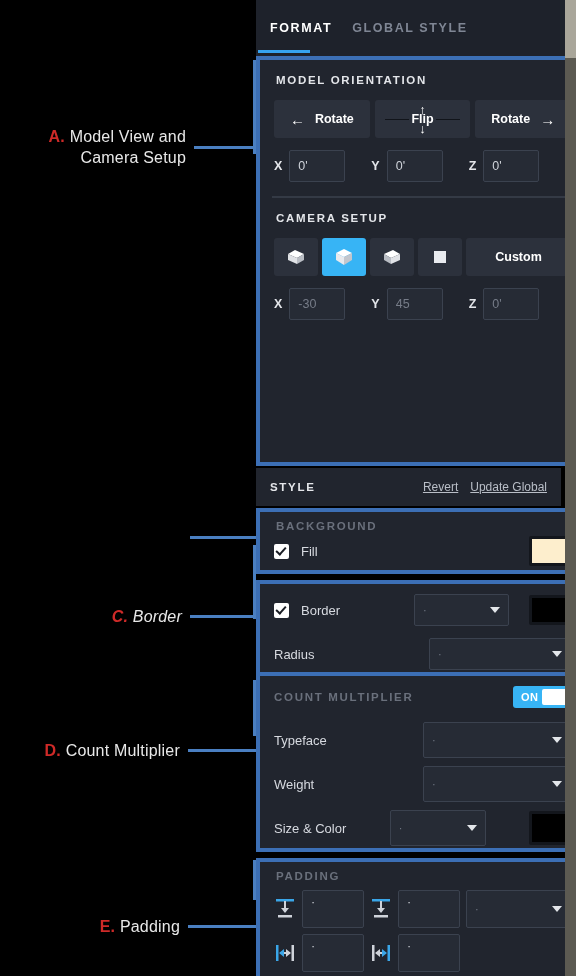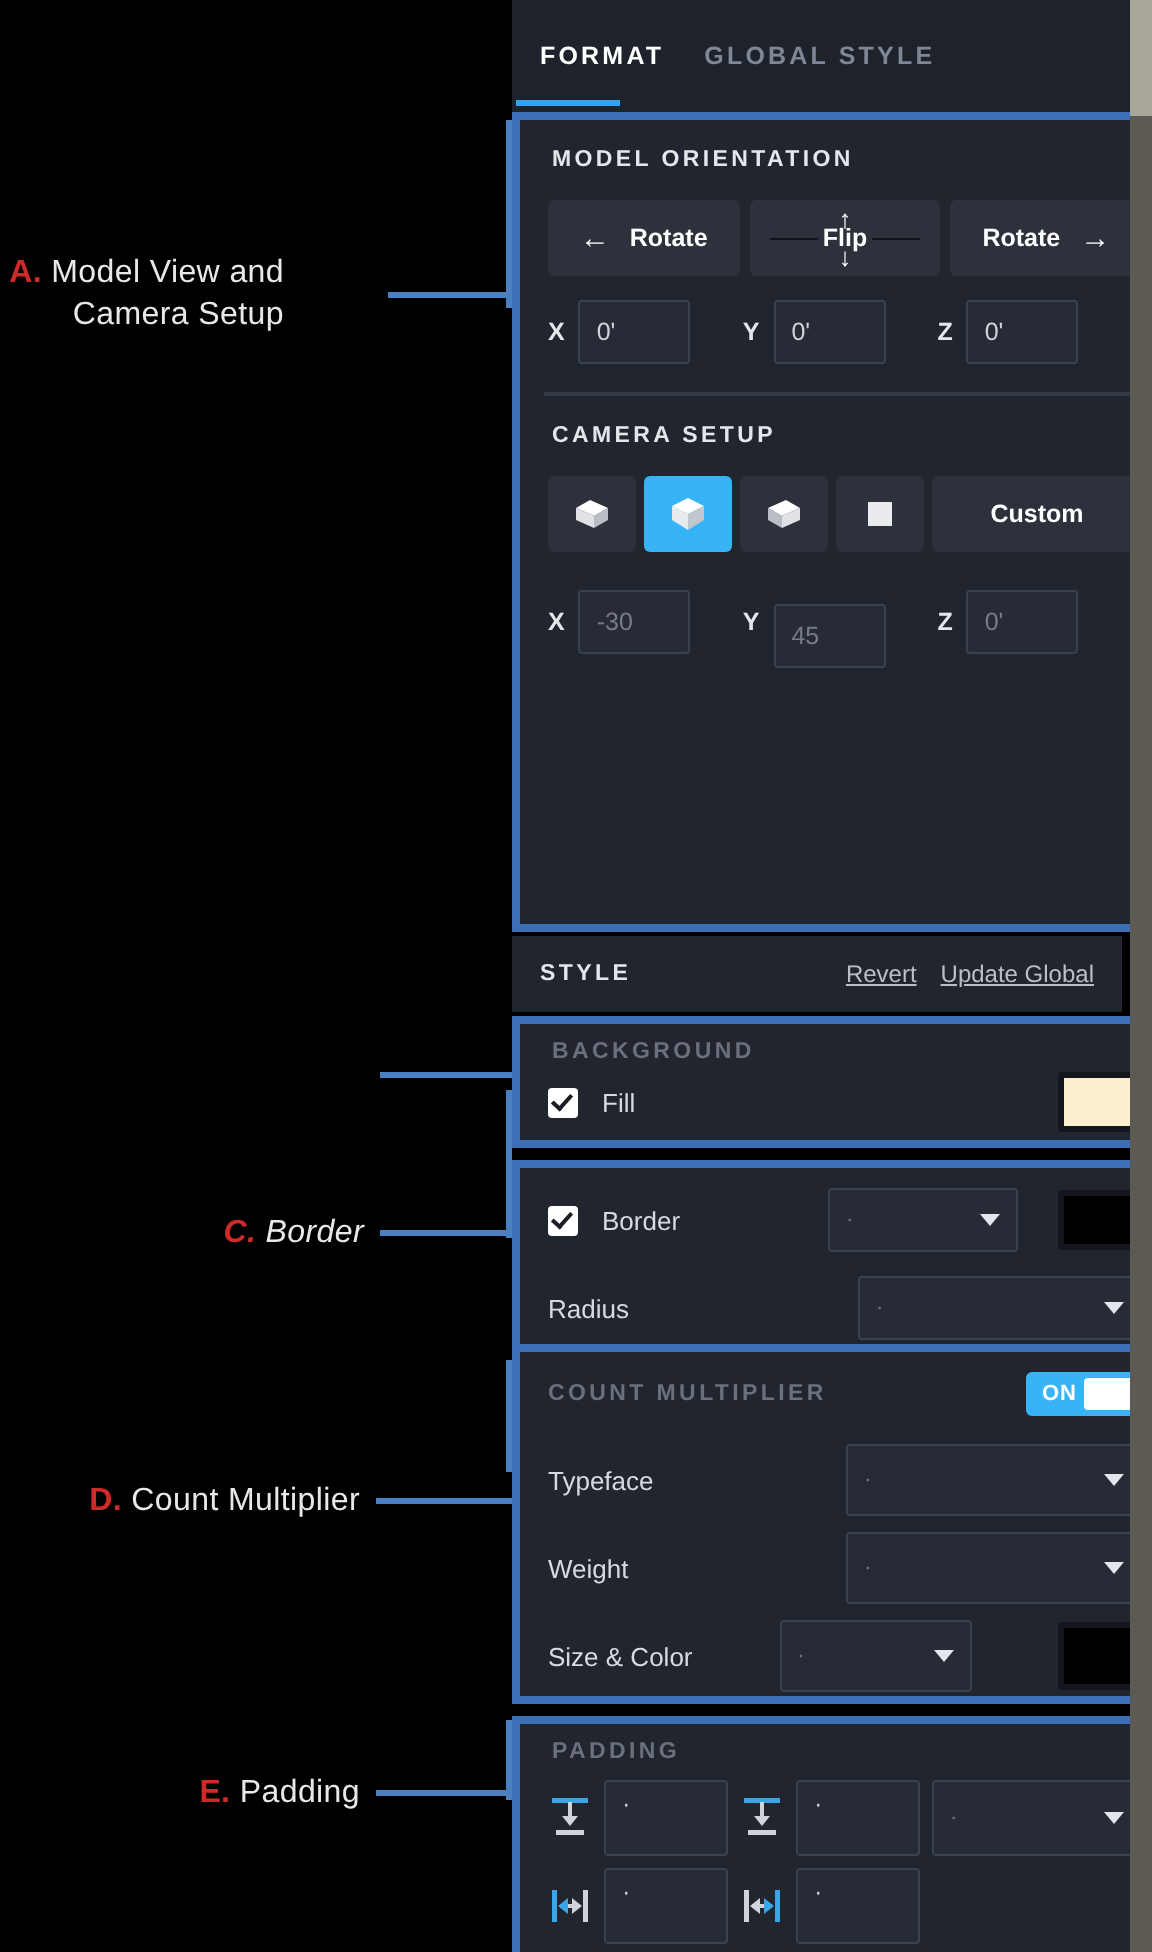--- a/index.html
+++ b/index.html
@@ -299,41 +299,41 @@
     position: absolute; right: 0; top: 0;
     width: 11px; height: 58px;
     background: #a9a69a;
   }
 </style>
 </head>
 <body>
 
 <div id="annotations">
 
-  <div class="anno" style="top:126px; width:256px;gap:44px;">
+  <div class="anno" style="top:126px; width:256px;">
     <div class="anno-text"><span class="anno-letter">A.</span> <span>Model View and
 Camera Setup</span></div>
     <div class="anno-leader" style="width:62px;"></div>
   </div>
 
   <div class="anno" style="top:536px; width:256px;">
     <div class="anno-leader" style="width:66px;"></div>
   </div>
 
   <div class="anno" style="top:606px; width:256px;font-style:italic;">
     <div class="anno-text"><span class="anno-letter">C.</span> <span>Border</span></div>
     <div class="anno-leader" style="width:66px;"></div>
   </div>
 
   <div class="anno" style="top:726px; width:280px;margin-top:14px;">
     <div class="anno-text"><span class="anno-letter">D.</span> <span>Count Multiplier</span></div>
     <div class="anno-leader" style="width:68px;"></div>
   </div>
 
-  <div class="anno" style="top:886px; width:256px;">
+  <div class="anno" style="top:916px; width:256px;">
     <div class="anno-text"><span class="anno-letter">E.</span> <span>Padding</span></div>
     <div class="anno-leader" style="width:68px;"></div>
   </div>
 
   <div class="bracket" style="right:0; top:60px; height:94px;"></div>
   <div class="bracket" style="right:0; top:545px; height:74px;"></div>
   <div class="bracket" style="right:0; top:680px; height:56px;"></div>
   <div class="bracket" style="right:0; top:860px; height:40px;"></div>
 </div>
 
@@ -413,21 +413,21 @@
               <rect x="5" y="4" width="12" height="12" fill="#e9ebef"></rect>
             </svg>
           </div>
           <div class="camcustom">Custom</div>
         </div>
 
         <div class="row" style="padding-top:12px; padding-bottom:16px;">
           <span class="axis-lbl">X</span>
           <div class="field dim" style="width:56px;">-30</div>
           <span class="axis-lbl" style="margin-left:26px;">Y</span>
-          <div class="field dim" style="width:56px;margin-top:14px;">45</div>
+          <div class="field dim" style="width:56px;">45</div>
           <span class="axis-lbl" style="margin-left:26px;">Z</span>
           <div class="field dim" style="width:56px;">0'</div>
         </div>
       </div>
     </div>
 
     <div class="stylehdr" style="position:absolute; top:412px; left:0; width:305px;">
       <div class="t">STYLE</div>
       <div class="links">
         <span>Revert</span>

